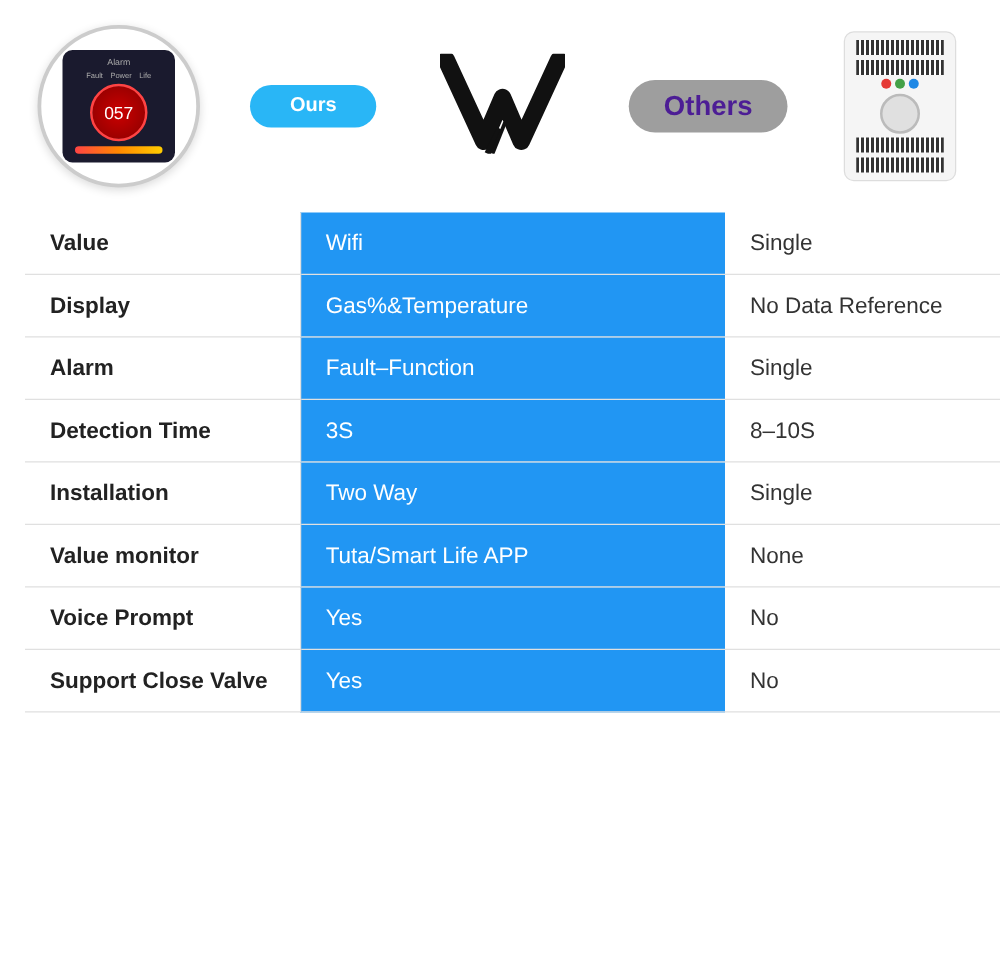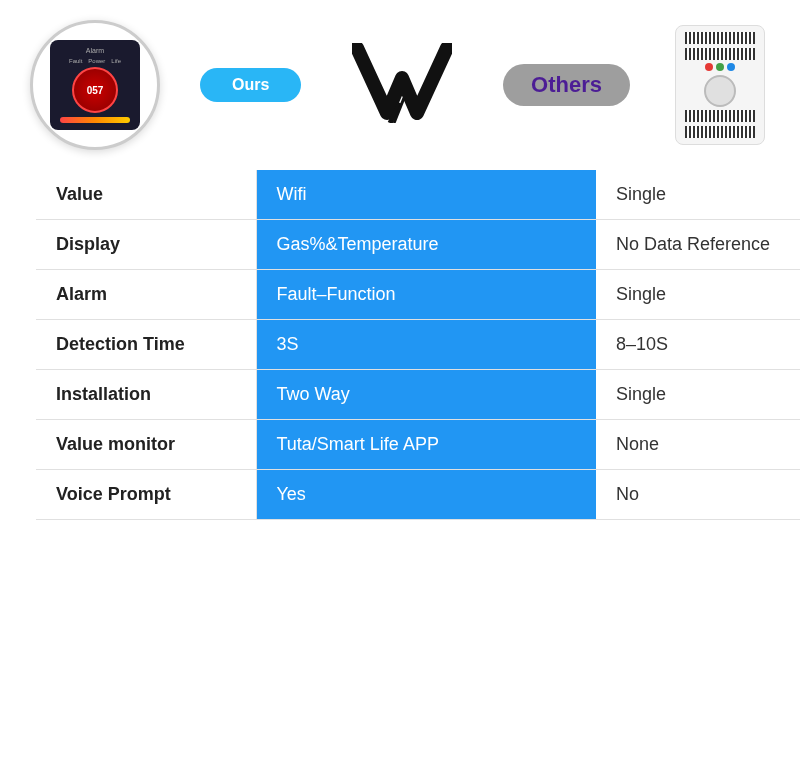--- a/index.html
+++ b/index.html
@@ -52,22 +52,22 @@
     .device-circle-inner {
       width: 46px;
       height: 46px;
       border-radius: 50%;
       background: radial-gradient(circle, #cc0000, #880000);
       border: 2px solid #ff4444;
       display: flex;
       align-items: center;
       justify-content: center;
       color: #fff;
-      font-size: 10px;
-      font-weight: bold;
+      font-size: 14px;
+      font-weight: normal;
     }
 
     .device-bar {
       width: 70px;
       height: 6px;
       background: linear-gradient(to right, #ff4444, #ff8800, #ffcc00);
       border-radius: 3px;
       margin-top: 4px;
     }
 
@@ -142,21 +142,21 @@
     }
 
     .col-others {
       width: 220px;
       color: #333;
       background: #fff;
       font-weight: 400;
     }
 
     .table-container {
-      padding: 0 26px;
+      padding: 0 10px;
     }
 
     .ours-pill {
       background: #29b6f6;
       color: #fff;
       border-radius: 30px;
       padding: 8px 32px;
       font-size: 16px;
       font-weight: bold;
       display: inline-block;
@@ -298,15 +298,20 @@
         <tr>
           <td class="col-feature">Value monitor</td>
           <td class="col-ours">Tuta/Smart Life APP</td>
           <td class="col-others">None</td>
         </tr>
         <tr>
           <td class="col-feature">Voice Prompt</td>
           <td class="col-ours">Yes</td>
           <td class="col-others">No</td>
         </tr>
+        <tr>
+          <td class="col-feature">Support Close Valve</td>
+          <td class="col-ours">Yes</td>
+          <td class="col-others">No</td>
+        </tr>
       </tbody>
   </table>
 </div>
 
 </body></html>

